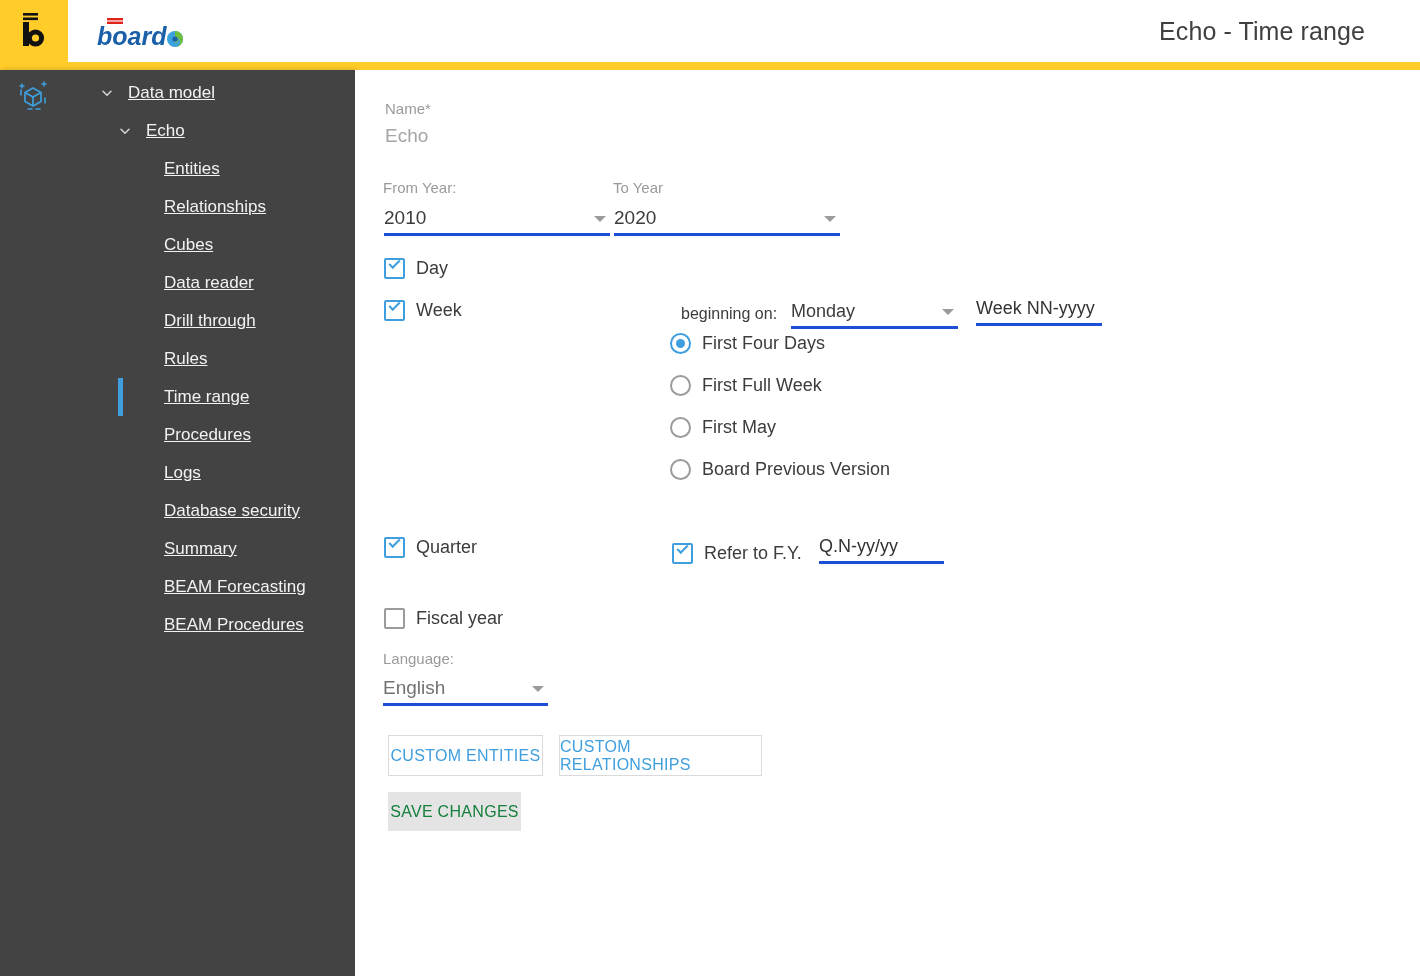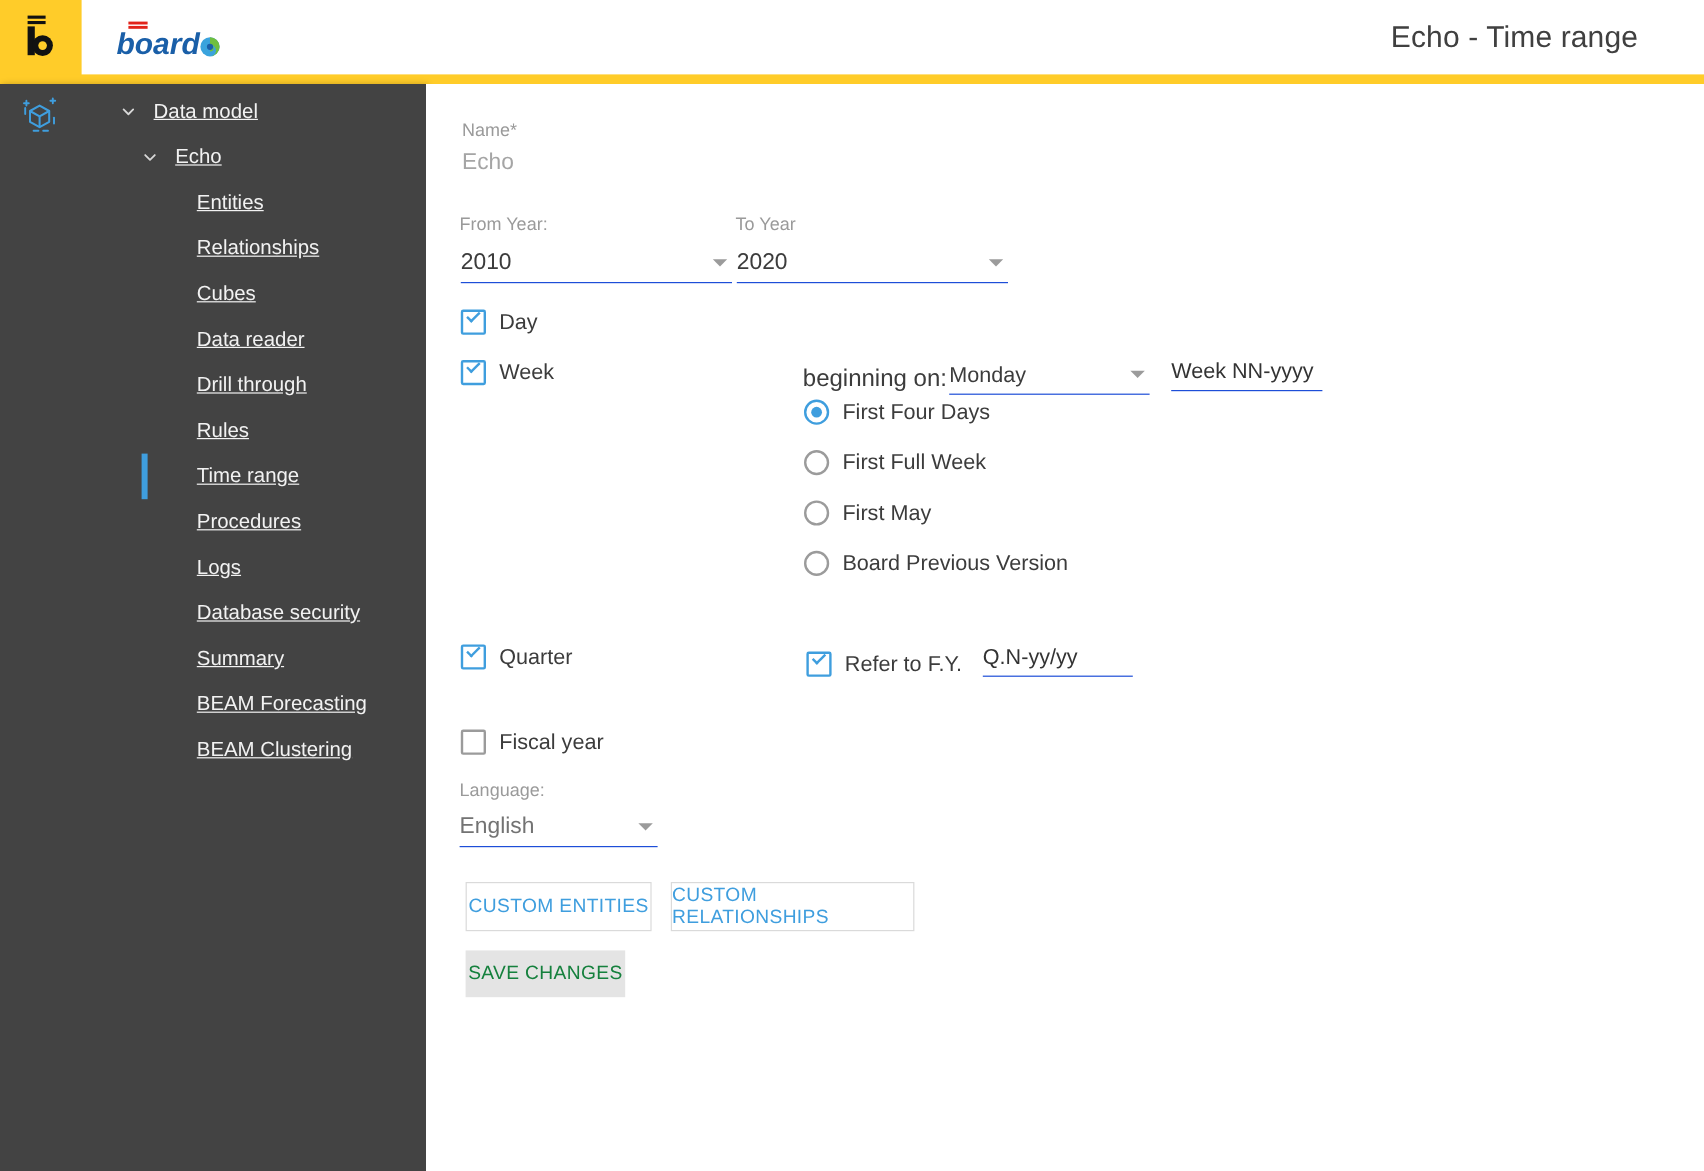--- a/index.html
+++ b/index.html
@@ -107,21 +107,21 @@
   }
   #toyear-label { position: absolute; left: 258px; top: 109px; }
   #toyear-select {
     position: absolute; left: 258px; top: 133px;
     width: 227px; height: 33px;
     font-size: 19px; color: #3c3c3c;
     padding-left: 1px;
   }
   .sel-wrap { position: absolute; }
   .sel-box {
-    border-bottom: 1px solid #1d4ed8;
+    border-bottom: 3px solid #1d4ed8;
     height: 33px; display: flex; align-items: center;
   }
   .caret {
     position: absolute; right: 4px; top: 13px;
     width: 0; height: 0;
     border-left: 6px solid transparent;
     border-right: 6px solid transparent;
     border-top: 6px solid #9b9b9b;
   }
 
@@ -165,22 +165,22 @@
     white-space: nowrap;
   }
 
   
   #cb-day      { left: 29px; top: 188px; }
   #lbl-day     { left: 61px; top: 188px; }
   #cb-week     { left: 29px; top: 230px; }
   #lbl-week    { left: 61px; top: 230px; }
 
   #beginning-label {
-    position: absolute; left: 314px; top: 235px;
-    font-size: 20px; color: #3c3c3c;
+    position: absolute; left: 326px; top: 235px;
+    font-size: 16px; color: #3c3c3c;
   }
   #weekday-select {
     position: absolute; left: 436px; top: 226px;
     width: 167px; height: 32px;
     font-size: 18px; color: #3c3c3c;
   }
   #weekfmt-input {
     position: absolute; left: 621px; top: 223px;
     width: 126px; height: 32px;
     font-size: 18px; color: #333;
@@ -338,21 +338,21 @@
       <div class="nav-item lvl2">
         <span>Database security</span>
       </div>
       <div class="nav-item lvl2">
         <span>Summary</span>
       </div>
       <div class="nav-item lvl2">
         <span>BEAM Forecasting</span>
       </div>
       <div class="nav-item lvl2">
-        <span>BEAM Clustering</span>
+        <span>BEAM Procedures</span>
       </div>
     </div>
 </div>
 
 <div id="content">
 
   <div id="name-label" class="lbl-small">
     <span>Name</span><span>*</span>
   </div>
   <div id="name-value">Echo</div>

